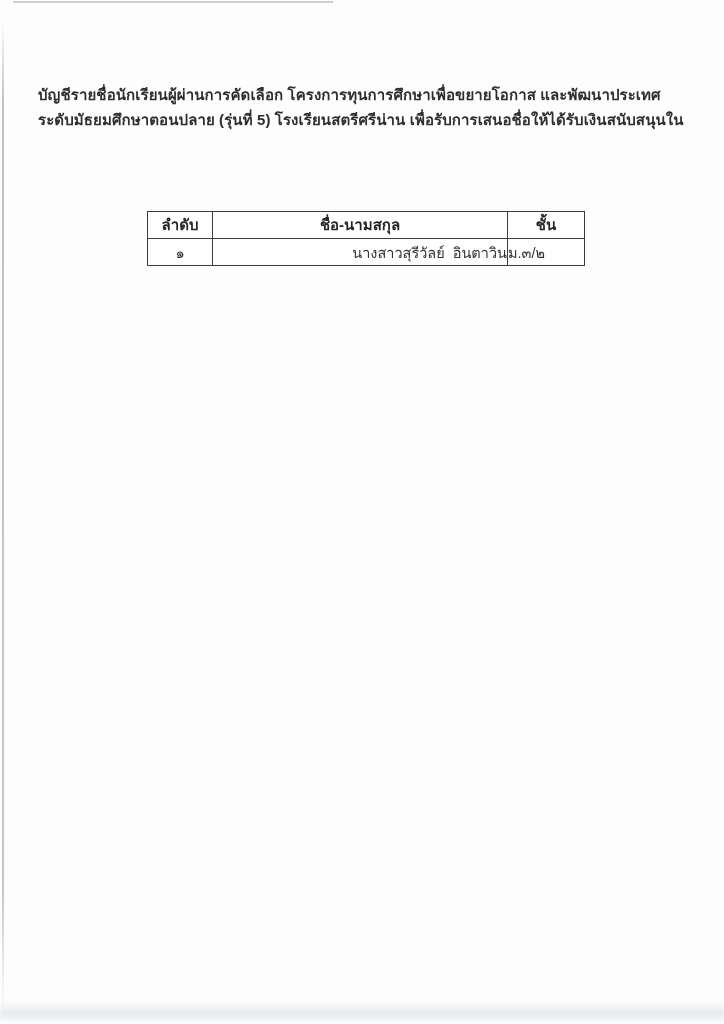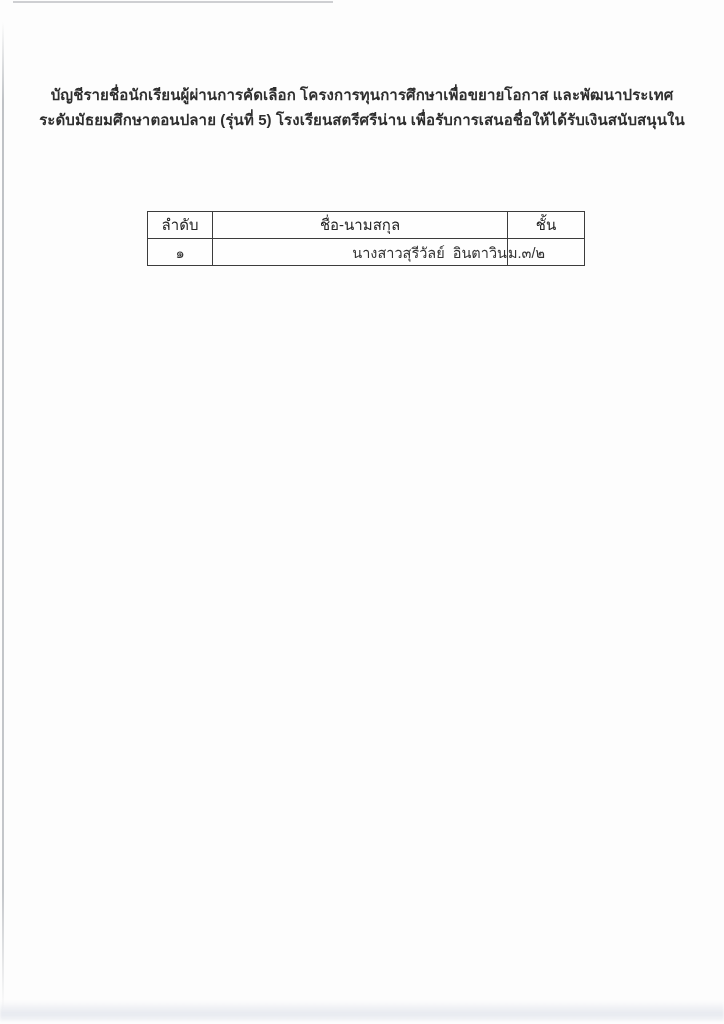--- a/index.html
+++ b/index.html
@@ -44,21 +44,20 @@
       rgba(195,202,218,0.38) 65%,
       rgba(195,202,218,0.12) 100%);
     filter: blur(1px);
   }
   
   .doc-heading {
     position: absolute;
     top: 82px;
     left: 38px;
     right: 38px;
-    text-align: center;
     font-size: 15px;
     line-height: 25px;
     font-weight: 600;
     color: #2e2e2e;
     letter-spacing: 0.1px;
   }
   .doc-heading .line { white-space: nowrap; }
   
   table.roster {
     position: absolute;
@@ -70,21 +69,21 @@
   }
   table.roster th,
   table.roster td {
     border: 1.6px solid #3c3c3c;
     height: 26px;
     padding: 0;
     overflow: hidden;
   }
   table.roster th {
     font-size: 15px;
-    font-weight: 400;
+    font-weight: 700;
     text-align: center;
     color: #262626;
     background: #fefefe;
   }
   table.roster td {
     font-size: 14.5px;
     color: #333;
     background: #fefefe;
   }
   td.cell-no    { text-align: center; font-size: 13px; }

